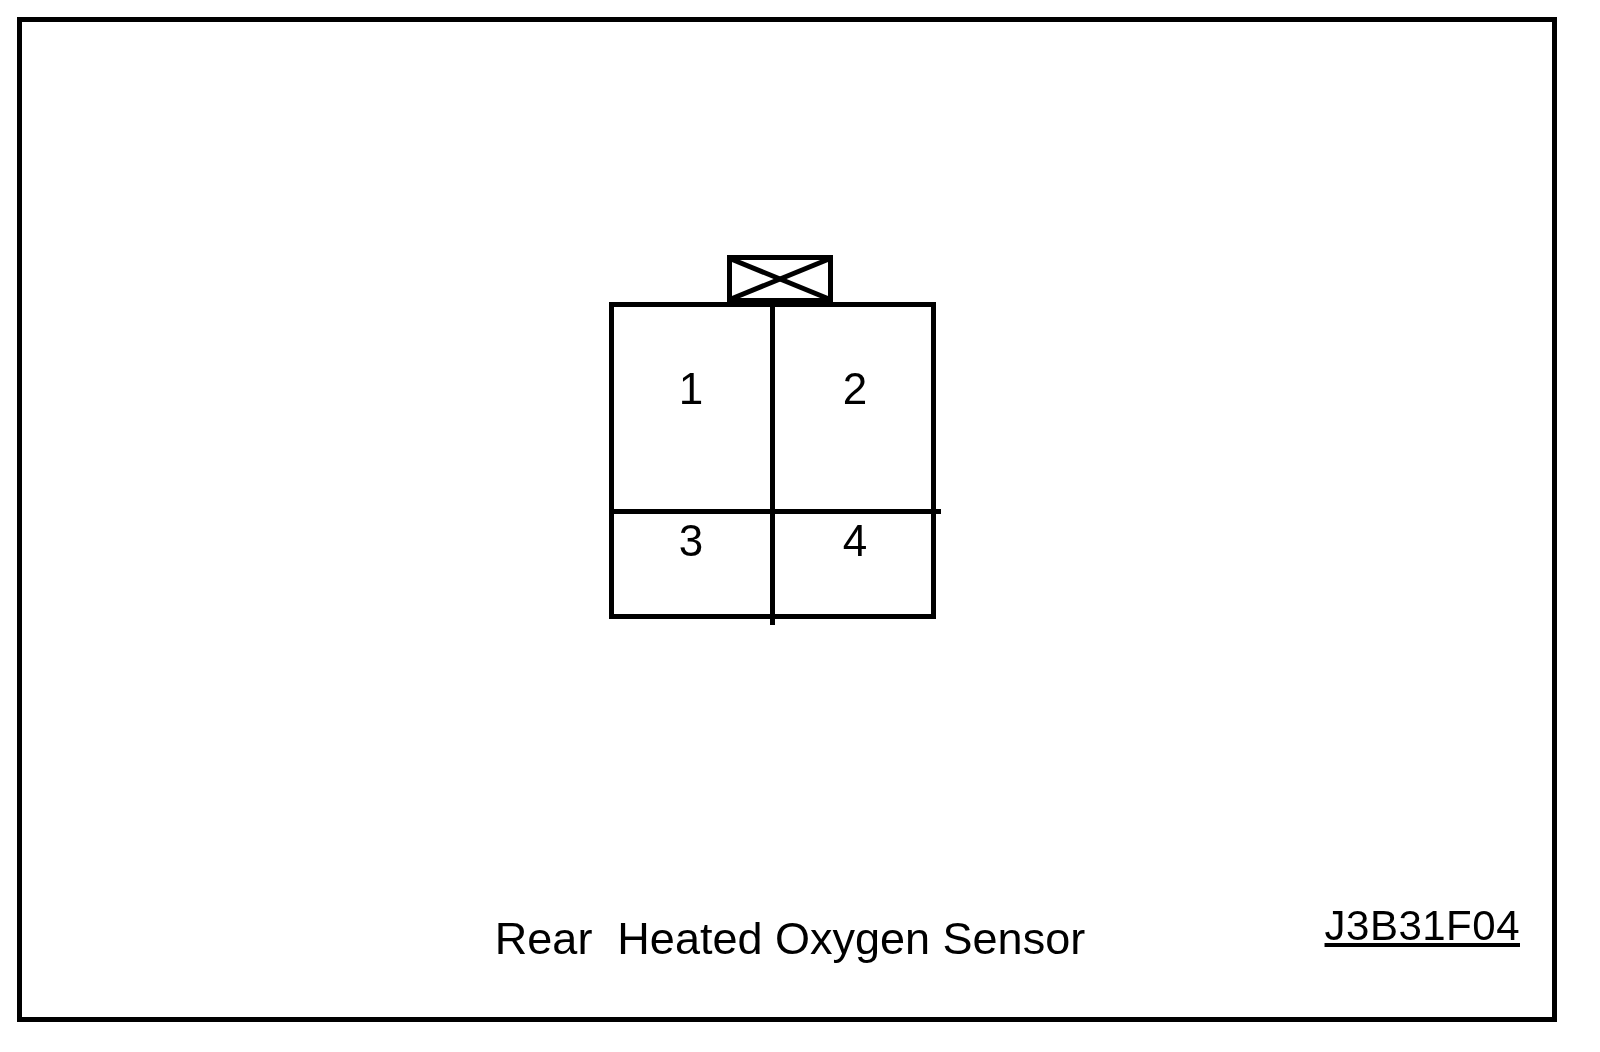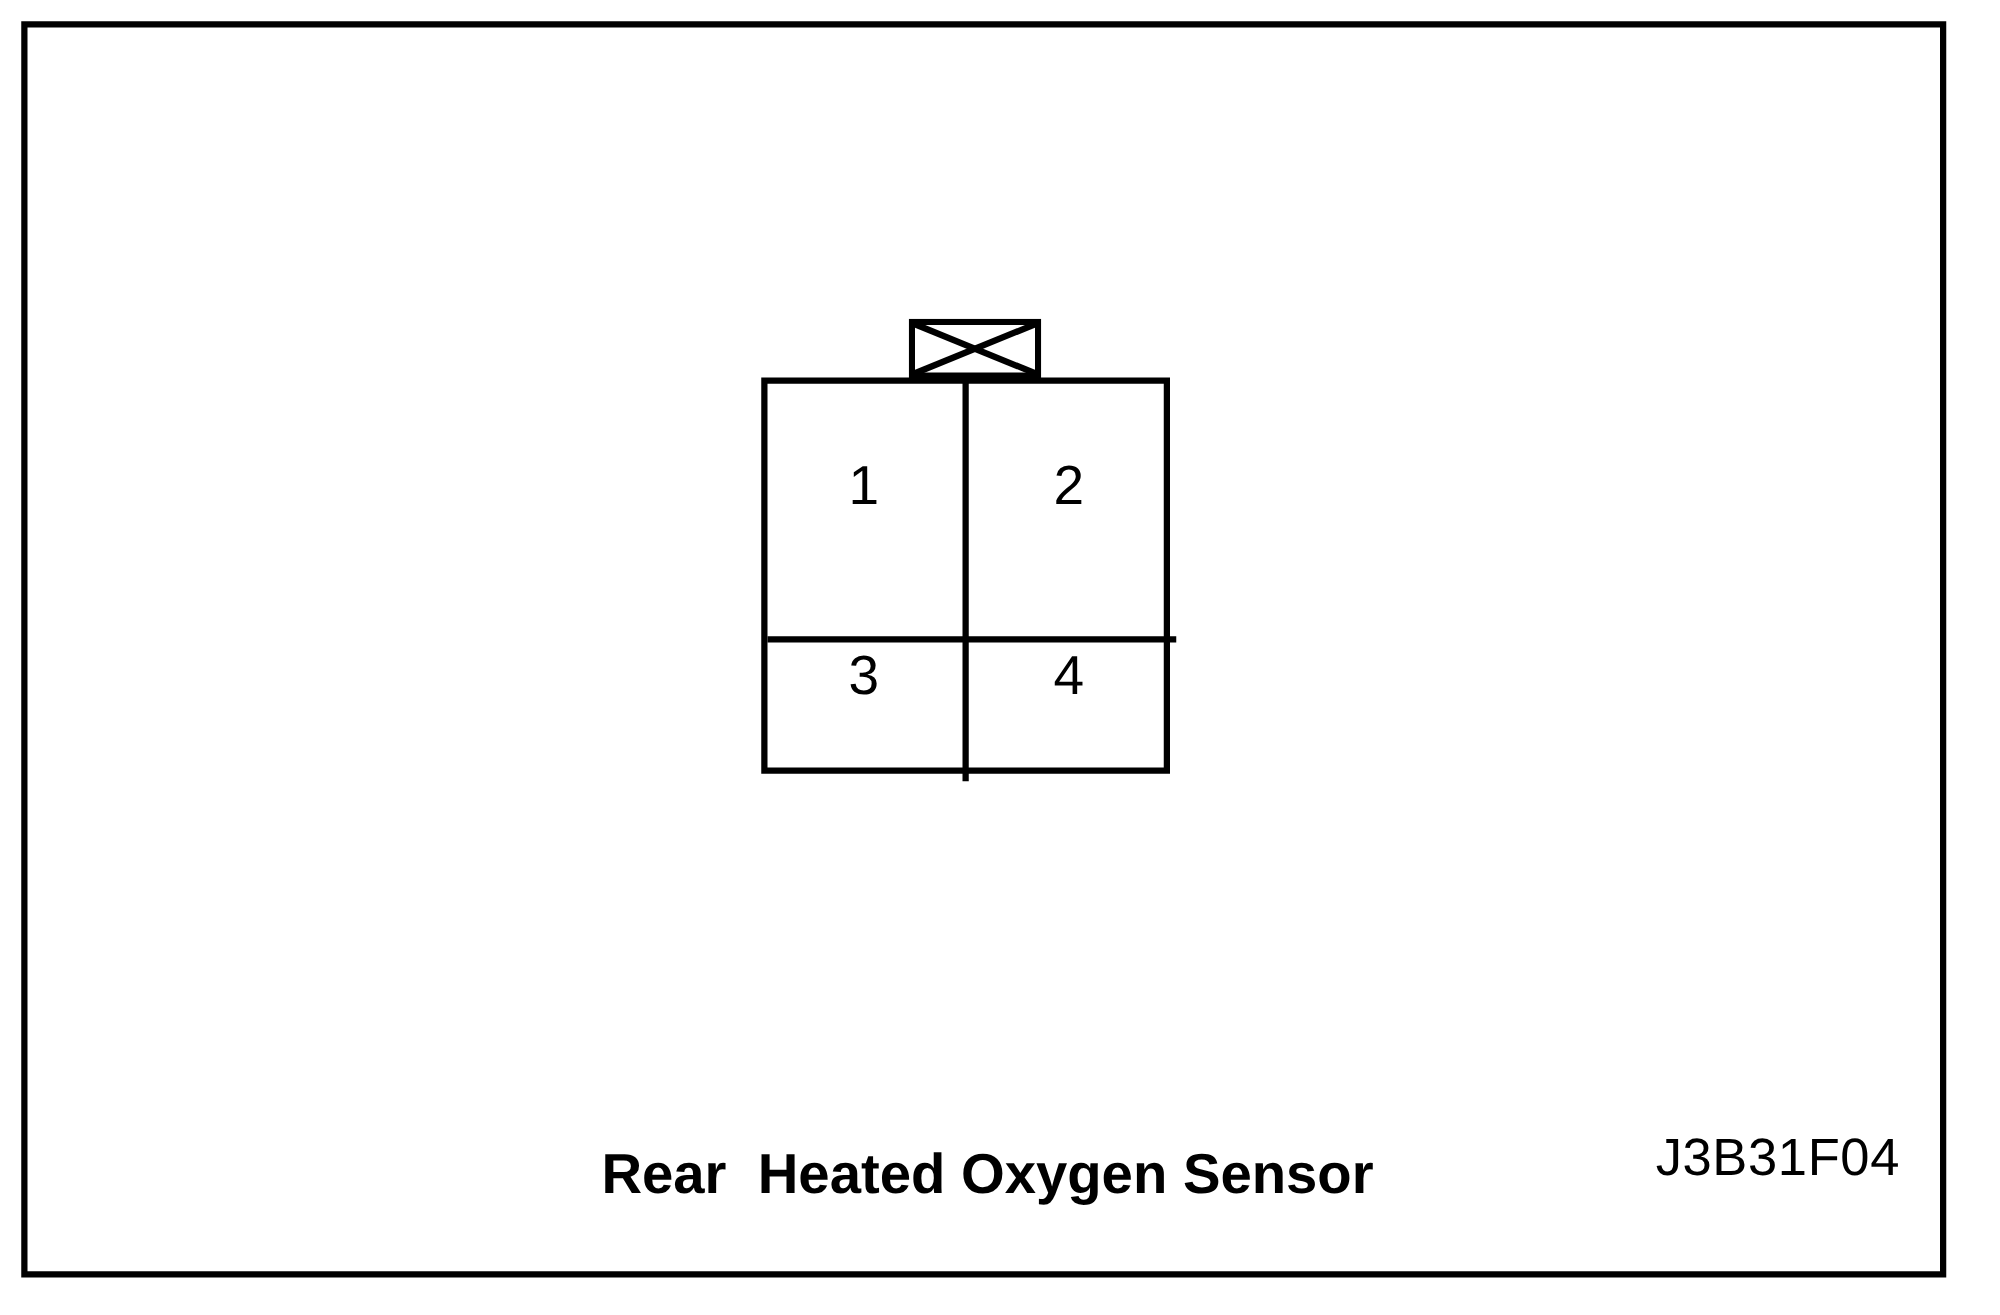--- a/index.html
+++ b/index.html
@@ -101,33 +101,34 @@
     top: 768px;
     width: 1580px;
     text-align: center;
     font-family: "Liberation Sans", sans-serif;
     font-size: 45px;
     font-weight: 400;
     color: #000000;
     line-height: 1.52;
     white-space: pre;
   }
-  #caption .caption-line { display: block; font-weight: bold; }
+  #caption .caption-line { display: block; }
 
   
   #figure-code {
     position: absolute;
     right: 80px;
     top: 902px;
     font-family: "Liberation Sans", sans-serif;
     font-size: 42px;
     font-weight: 400;
     letter-spacing: 0.5px;
     color: #000000;
     text-align: right;
+    text-decoration: underline;
   }
 </style>
 </head>
 <body>
 
 <div id="page">
 
   <div id="outer-frame"></div>
 
   <div id="connector-drawing">

